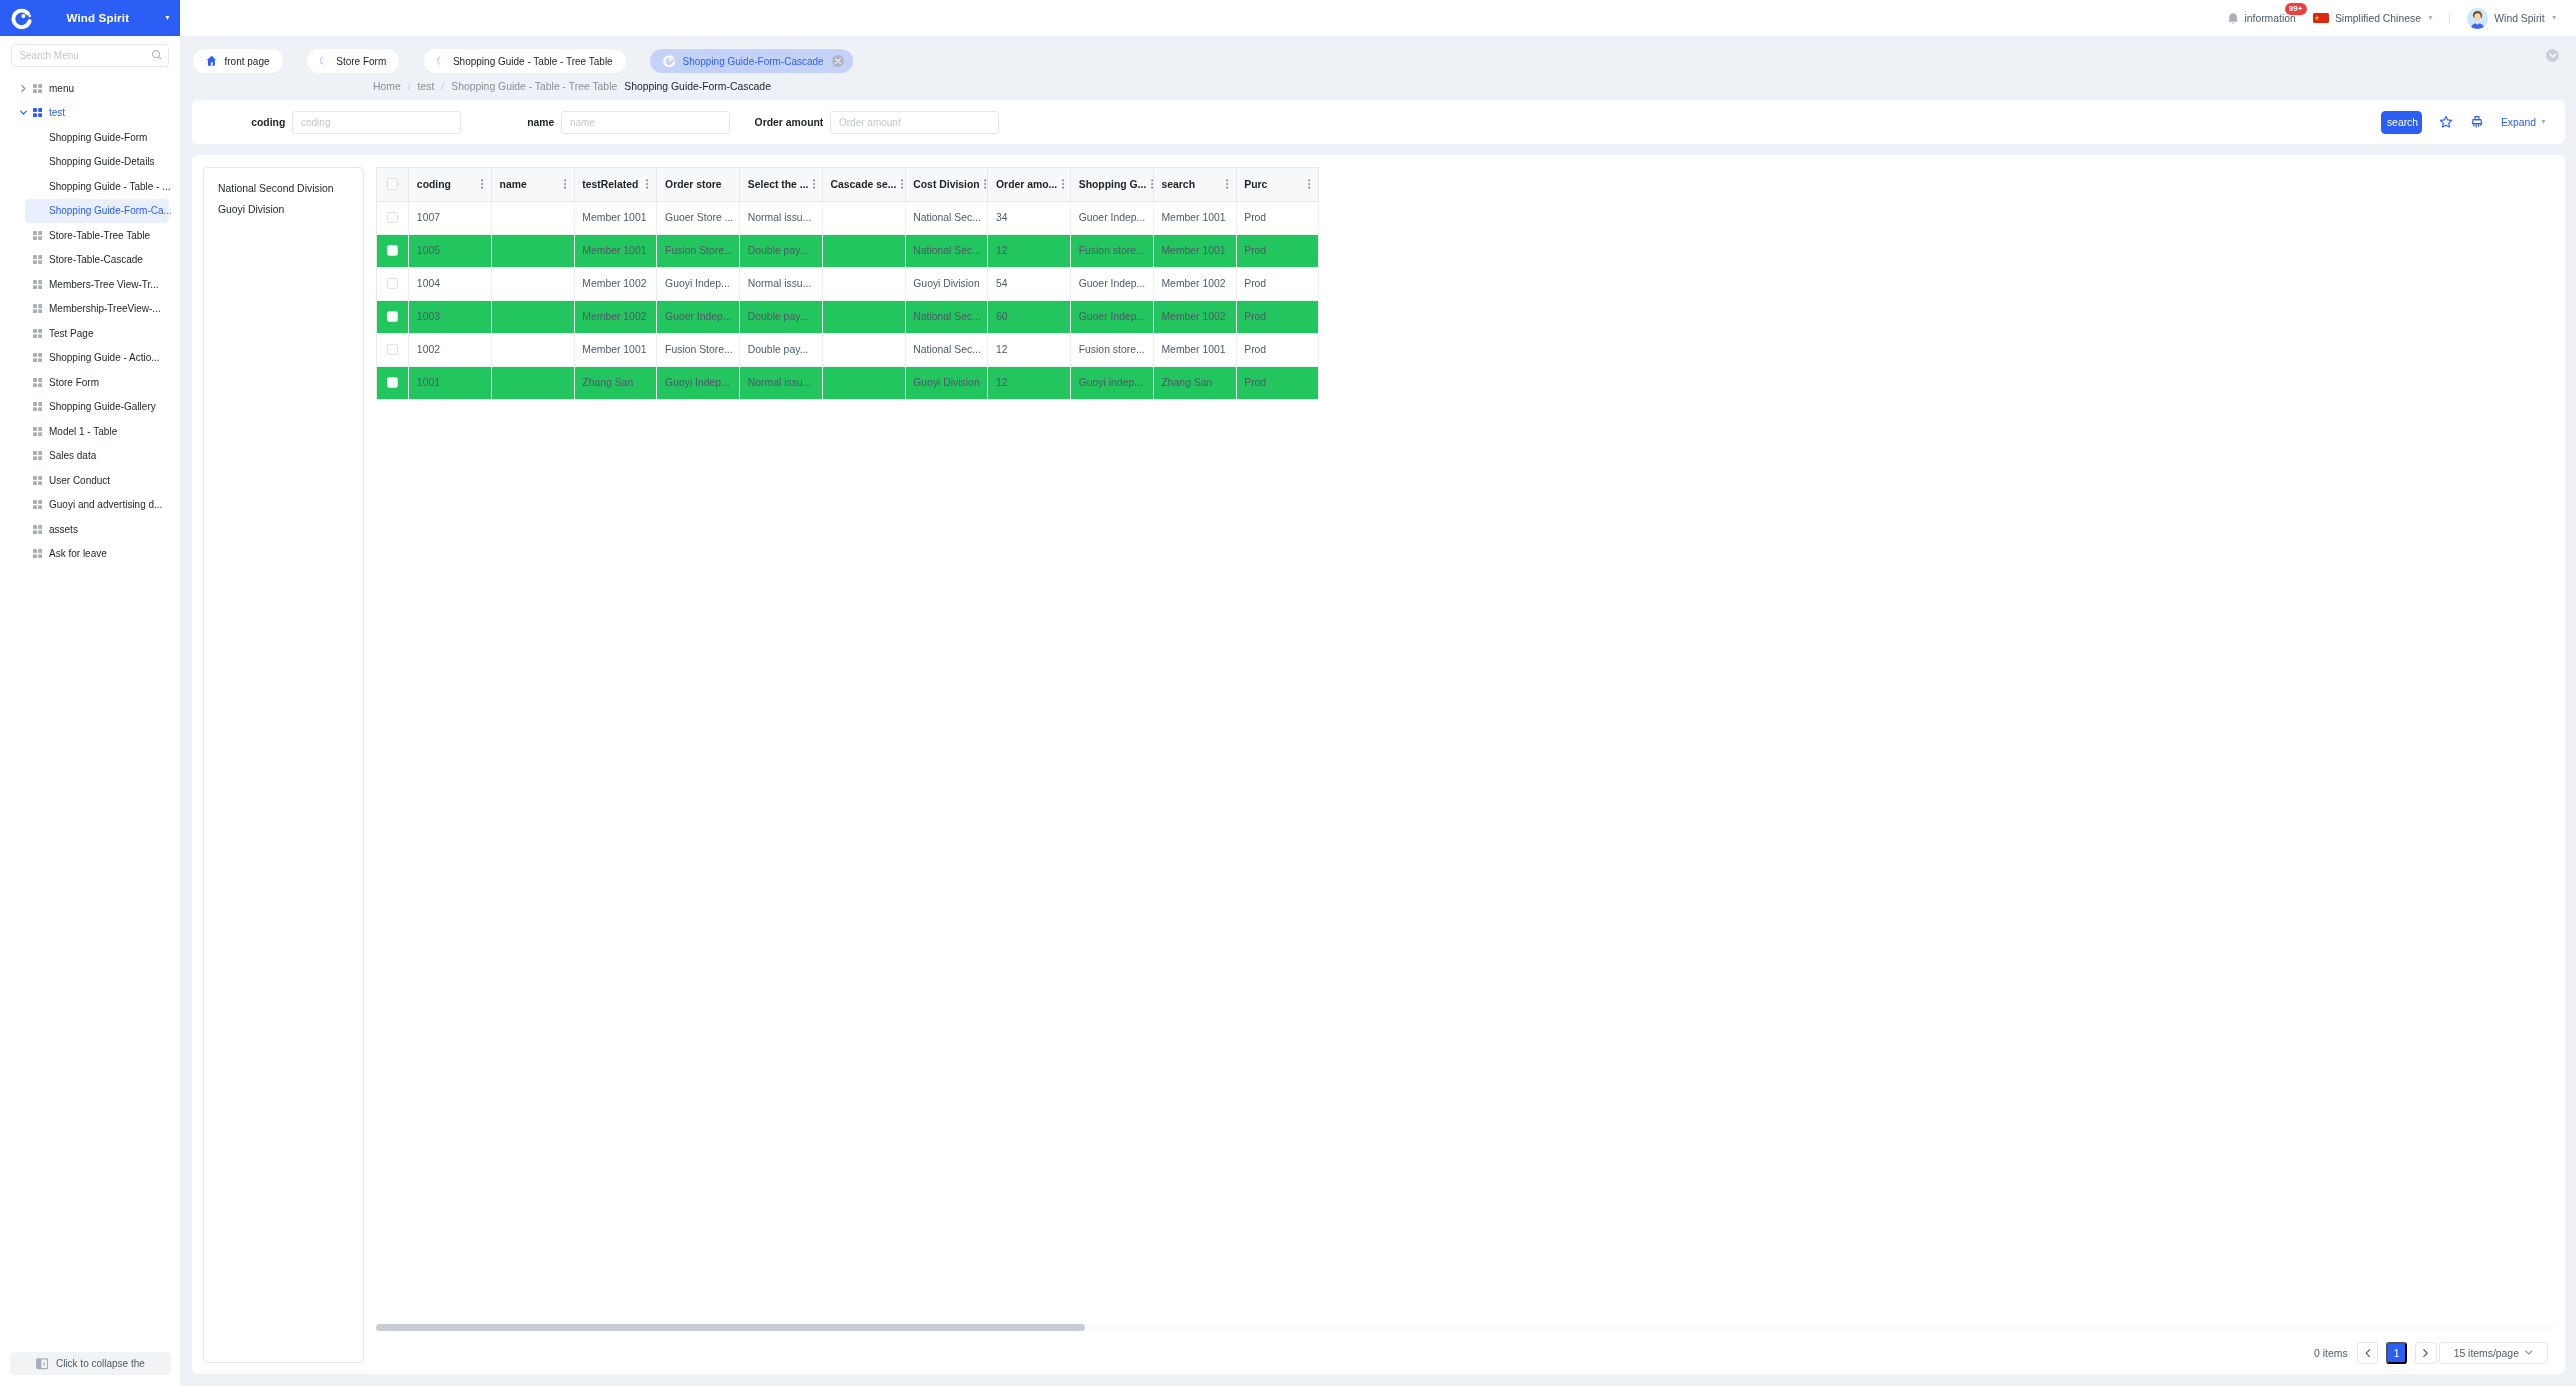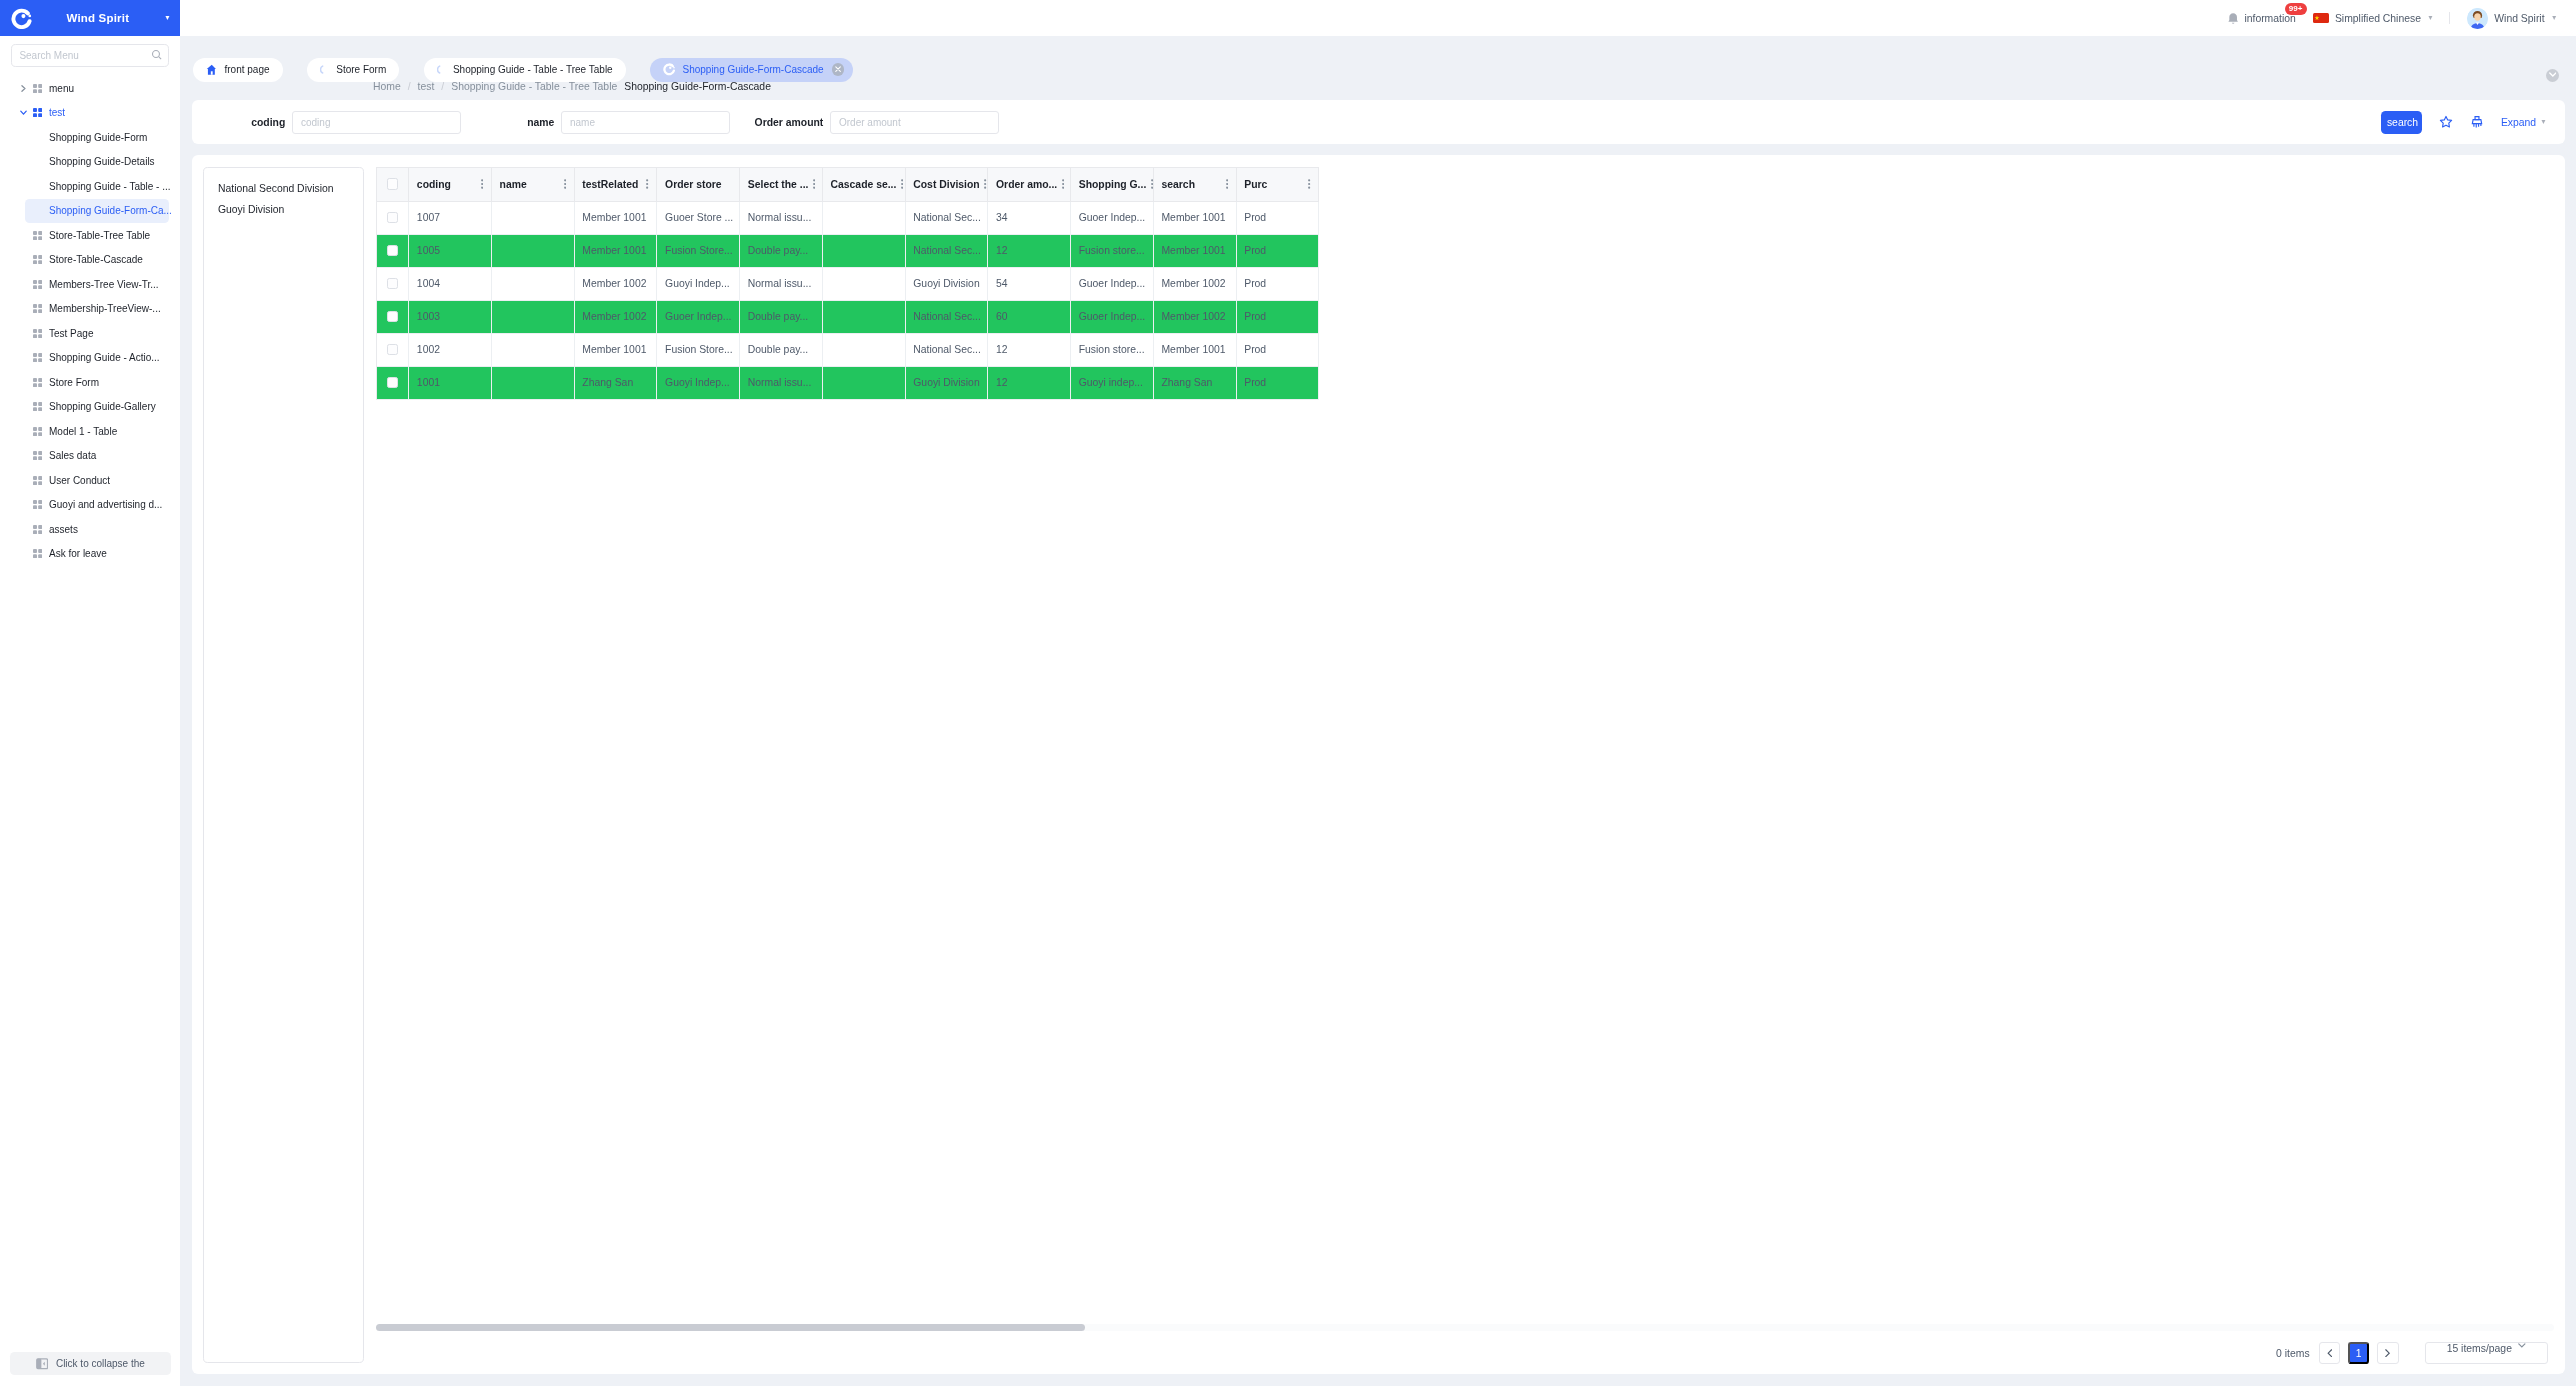--- a/index.html
+++ b/index.html
@@ -34,21 +34,21 @@
   .nav-item .grid-ic{position:absolute;left:33px;display:flex;color:#a9aeb8}
   .nav-item.parent-active{color:#2b5ef5}
   .nav-item.parent-active .grid-ic,.nav-item.parent-active .arrow{color:#2b5ef5}
   .nav-item.selected{background:#e9effc;border-radius:4.6px;margin-left:24.5px;padding-left:24.5px;color:#2b5ef5}
   .caret-bar{display:inline-block;width:1.5px;height:10.7px;background:#2b5ef5;margin-left:0.8px;vertical-align:-1.5px}
   .collapse-btn{position:absolute;left:10px;right:9.2px;bottom:10.7px;height:23px;background:#f2f3f5;border:none;
     border-radius:4.6px;display:flex;align-items:center;justify-content:center;gap:7.7px;font-size:10px;color:#4e5969;
     font-family:inherit;cursor:pointer}
   
   .main{position:fixed;left:180px;top:36px;right:0;bottom:0;background:#eef1f6;overflow:hidden}
-  .tabbar{position:absolute;top:21px;left:13px;right:17px;height:24.5px;display:flex;align-items:flex-end}
+  .tabbar{position:absolute;top:13px;left:13px;right:17px;height:24.5px;display:flex;align-items:flex-start}
   .tab{height:24px;border-radius:12.3px;background:#fff;display:flex;align-items:center;gap:7px;padding:0 13px;
     margin-right:24.5px;font-size:10px;color:#1d2129;cursor:pointer;white-space:nowrap}
   .tab.active{background:#c5d2f8;color:#2b5ef5}
   .tab .close{width:12.3px;height:12.3px;border-radius:50%;background:#aeb6c6;display:flex;align-items:center;
     justify-content:center;color:#fff;margin-right:-4.6px;margin-left:1.5px}
   .tab-more{margin-left:auto;width:13px;height:13px;border-radius:50%;background:#c9cdd4;display:flex;
     align-items:center;justify-content:center;color:#fff;cursor:pointer}
   .breadcrumb{position:absolute;top:45px;left:193px;display:flex;align-items:center;gap:7px;font-size:10.4px;color:#86909c}
   .breadcrumb .sep{color:#c9ccd3}
   .breadcrumb .crumb:last-child{color:#1d2129}
@@ -86,22 +86,22 @@
   .cb{width:11.5px;height:11.5px;border:1.2px solid #dde0e6;border-radius:2.3px;background:#fdfdfe;cursor:pointer;flex:none}
   .hscroll{position:absolute;left:0;right:0;bottom:34px;height:7px;border-radius:3.8px;background:#fafbfc}
   .hthumb{width:709px;height:7px;border-radius:3.8px;background:#c9ccd3;cursor:pointer}
   .pagination{position:absolute;right:6.1px;bottom:0;height:23px;display:flex;align-items:center}
   .pg-total{font-size:10.4px;color:#4e5969;margin-right:9.2px}
   .pg-btn{width:21.5px;height:21.5px;border:0.8px solid #e5e6eb;background:#fff;border-radius:3.1px;display:flex;
     align-items:center;justify-content:center;color:#4e5969;cursor:pointer;margin-left:7.7px}
   .pg-btn:first-of-type{margin-left:0}
   .pg-page{width:21.5px;height:21.5px;border-radius:3.1px;background:#2b5ef5;color:#fff;font-size:10.4px;display:flex;
     align-items:center;justify-content:center;margin-left:7.7px;cursor:pointer}
-  .pg-size{height:21.5px;border:0.8px solid #e5e6eb;border-radius:3.1px;background:#fff;display:flex;
-    gap:6.1px;padding:0 21px;font-size:10.4px;color:#4e5969;margin-left:26px;cursor:pointer}
+  .pg-size{height:21.5px;border:0.8px solid #e5e6eb;border-radius:3.1px;background:#fff;display:flex;align-items:center;
+    gap:6.1px;padding:0 14px;font-size:10.4px;color:#4e5969;margin-left:2px;cursor:pointer}
 </style>
 </head>
 <body>
 
 <header class="topbar">
   <div class="brand">
     <svg width="21" height="21" viewBox="0 0 28 28">
       <path d="M22.5 7.2 A11 11 0 1 0 24.8 17.5" fill="none" stroke="#fff" stroke-width="5.2" stroke-linecap="round"></path>
       <circle cx="20.8" cy="5.3" r="2.3" fill="#fff"></circle>
       <circle cx="25" cy="10.6" r="1.8" fill="#fff"></circle>

